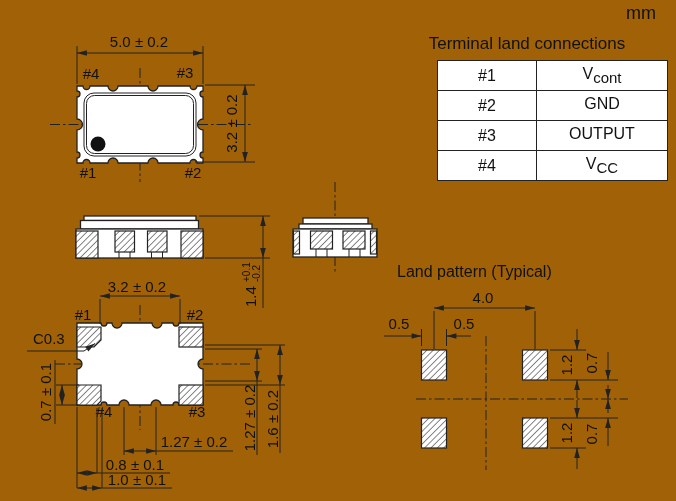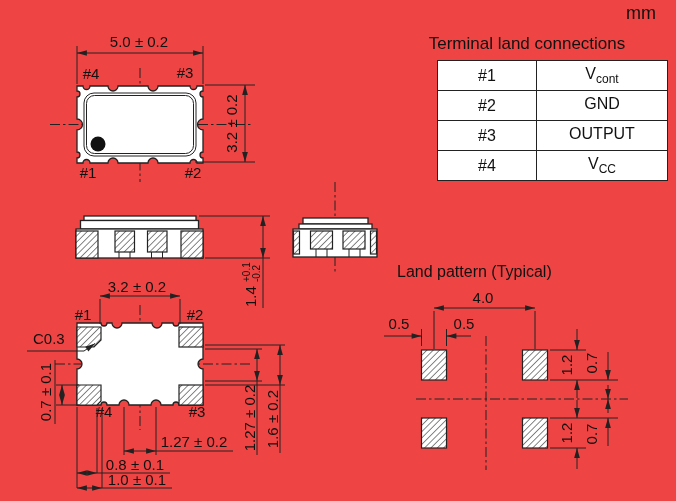--- a/index.html
+++ b/index.html
@@ -1,25 +1,25 @@
 <!DOCTYPE html>
 <html><head>
 <meta charset="utf-8">
 <style>
   html,body{margin:0;padding:0;background:#f0f0ee;}
-  .screen{position:relative;width:676px;height:501px;background:#ef4444;
+  .screen{position:relative;width:676px;height:501px;background:#a16207;
           font-family:"Liberation Sans",sans-serif;color:#111;overflow:hidden;}
   .units{position:absolute;left:626px;top:3px;font-size:18px;}
   .tbl-title{position:absolute;left:412px;top:34px;width:230px;text-align:center;font-size:17px;}
   table.term{position:absolute;left:437px;top:60px;border-collapse:collapse;background:#fff;}
   table.term td{border:1.5px solid #222;text-align:center;vertical-align:middle;
                 font-size:16px;height:29px;padding:0;}
   td.pin-col{width:98px;}
   td.sig-col{width:130px;}
-  td.sig-col sub{font-size:12px;}
+  td.sig-col sub{font-size:15px;}
   svg{position:absolute;left:0;top:0;}
   svg text{font-family:"Liberation Sans",sans-serif;font-size:15px;fill:#111;}
   .t16{font-size:16px;}
   .tol{font-size:10px;}
   .ln{stroke:#222;stroke-width:1;fill:none;}
   .body{fill:#fff;stroke:#222;stroke-width:1.3;}
   .seam{fill:none;stroke:#222;stroke-width:1;}
   .pad{fill:url(#hatch);stroke:#222;stroke-width:1.2;}
   .cl{stroke:#222;stroke-width:1;fill:none;stroke-dasharray:10 3 2.5 3;}
   .dim{stroke:#222;stroke-width:1;fill:none;}

